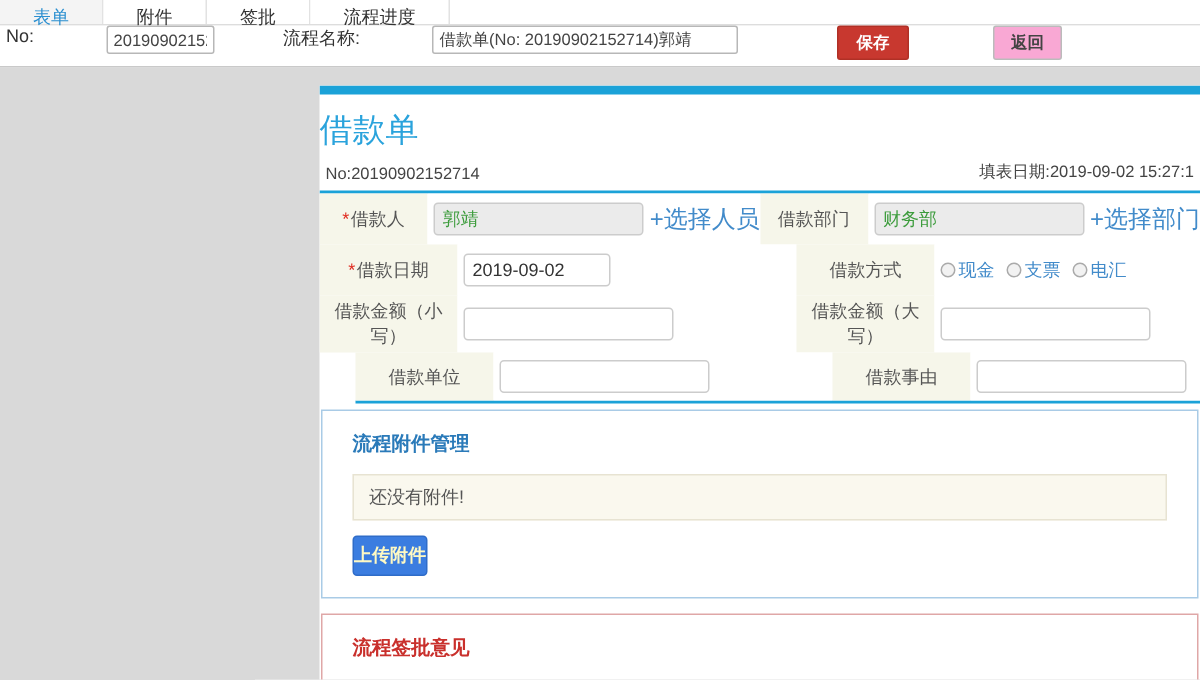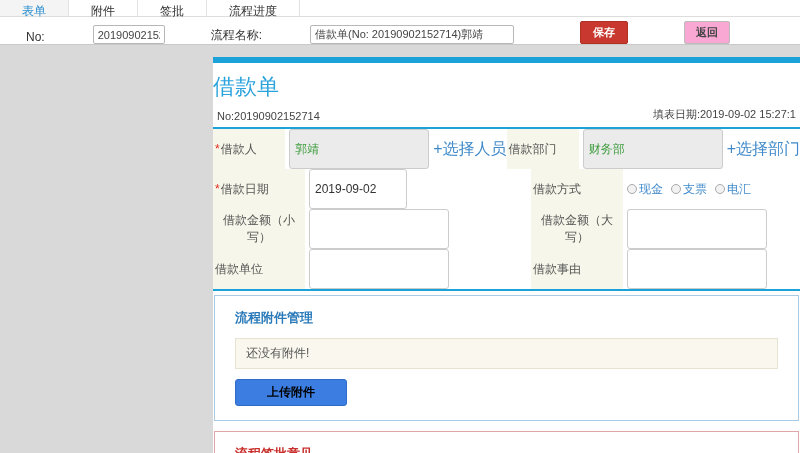--- a/index.html
+++ b/index.html
@@ -6,22 +6,22 @@
   html,body { width:800px; height:453px; overflow:hidden;
     font-family:"Liberation Sans","DejaVu Sans",sans-serif; background:#d9d9d9; }
 
   
   .tabbar { display:flex; background:#fff; height:17px; border-bottom:1px solid #ddd; }
   .tab { padding:0 22px; line-height:22px; font-size:12px; color:#333;
     border-right:1px solid #e2e2e2; cursor:pointer; background:#fff; white-space:nowrap; }
   .tab.active { color:#2b8fd0; background:#f4f4f4; }
 
   
-  .toolbar { display:flex; align-items:flex-end; background:#fff; height:28px;
-    padding:0 24px; font-size:12px; color:#333; border-bottom:1px solid #c9c9c9;gap:44px; }
+  .toolbar { display:flex; align-items:flex-start; background:#fff; height:28px;
+    padding:0 2px; font-size:12px; color:#333; border-bottom:1px solid #c9c9c9;gap:44px; }
   .tb-label { margin:0 4px 0 2px; white-space:nowrap; }
   .tb-input { height:19px; border:1px solid #b7b7b7; border-radius:2px;
     font-size:11px; padding:0 4px; color:#444; font-family:inherit; }
   .no-input { width:72px; }
   .flow-input { width:204px; }
   .btn { font-size:11px; border-radius:2px; cursor:pointer; font-family:inherit;
     border:1px solid transparent; white-space:nowrap; }
   .btn-save { margin-left:22px; background:#c8382f; border-color:#b03026;
     color:#fff; padding:3px 12px; font-weight:bold; }
   .btn-next { margin-left:16px; background:#4285f4; border-color:#3070d8;
@@ -34,49 +34,49 @@
   .card { margin-left:213px; background:#fff; height:600px; overflow:hidden; }
   .card-strip { height:6px; background:#1ba2d8; }
   .form-title { text-align:left; color:#2aa3dc; font-size:22px; padding:9px 0 5px; }
   .form-meta { display:flex; justify-content:space-between; align-items:flex-end;
     font-size:11px; color:#444; padding:0 4px 5px 4px; border-bottom:2px solid #1ba2d8;
     white-space:nowrap; }
 
   
   .frow { display:flex; min-height:34px; }
   .lbl { width:92px; background:#f6f6ea; display:flex; align-items:center;
-    justify-content:flex-start; text-align:center; font-size:12px; color:#555;
+    justify-content:center; text-align:center; font-size:12px; color:#555;
     padding:2px 2px; line-height:17px; }
   .val { display:flex; align-items:center; background:#fff; padding-left:4px;
     font-size:12px; }
   .val-left { width:226px; }
   .val-right { flex:1; }
   .req { color:#e02b20; margin-right:1px; }
-  .finput { height:40px; border:1px solid #ccc; border-radius:3px; font-size:12px;
+  .finput { height:22px; border:1px solid #ccc; border-radius:3px; font-size:12px;
     padding:0 5px; width:140px; font-family:inherit; color:#333; }
   .finput.locked { background:#ebebeb; color:#3c9c3c; }
   .finput.date { width:98px; }
   .flink { color:#428bca; font-size:16px; margin-left:4px; text-decoration:none;
     cursor:pointer; white-space:nowrap; }
-  .form-bottom { border-bottom:2px solid #1ba2d8; }
+  .form-bottom { border-bottom:2px solid #1ba2d8;margin-left:24px; }
   .radio { display:inline-flex; align-items:center; margin-right:8px; cursor:pointer; }
   .rdot { width:10px; height:10px; border:1px solid #aaa; border-radius:50%;
     background:#f2f2f2; margin-right:2px; }
   .radio span.rtext { color:#428bca; font-size:12px; }
 
   
   .sec { margin:4px 1px 0 1px; border:1px solid #a9cbe6; padding:13px 20px 14px 20px; }
   .sec-attach { }
   .sec-approve { margin-top:10px; border-color:#dfa7a7; height:300px; }
   .sec-head-blue { color:#2a7ab9; font-weight:bold; font-size:13px; }
   .sec-head-red { color:#c9302c; font-weight:bold; font-size:13px; }
   .empty-bar { margin-top:11px; background:#faf8ee; border:1px solid #e7e3d2;
     font-size:12px; color:#555; padding:6px 10px; }
   .btn-upload { margin-top:10px; background:#3b7de0; border:1px solid #2f6cc8;
-    color:#000000; font-size:12px; font-weight:bold; padding:4px 31px; border-radius:3px;
+    color:#fef9c3; font-size:12px; font-weight:bold; padding:4px 0; border-radius:3px;
     cursor:pointer; font-family:inherit; }
 </style>
 </head>
 <body>
 
 <div class="tabbar">
   <div class="tab active">表单</div>
   <div class="tab">附件</div>
   <div class="tab">签批</div>
   <div class="tab">流程进度</div>

